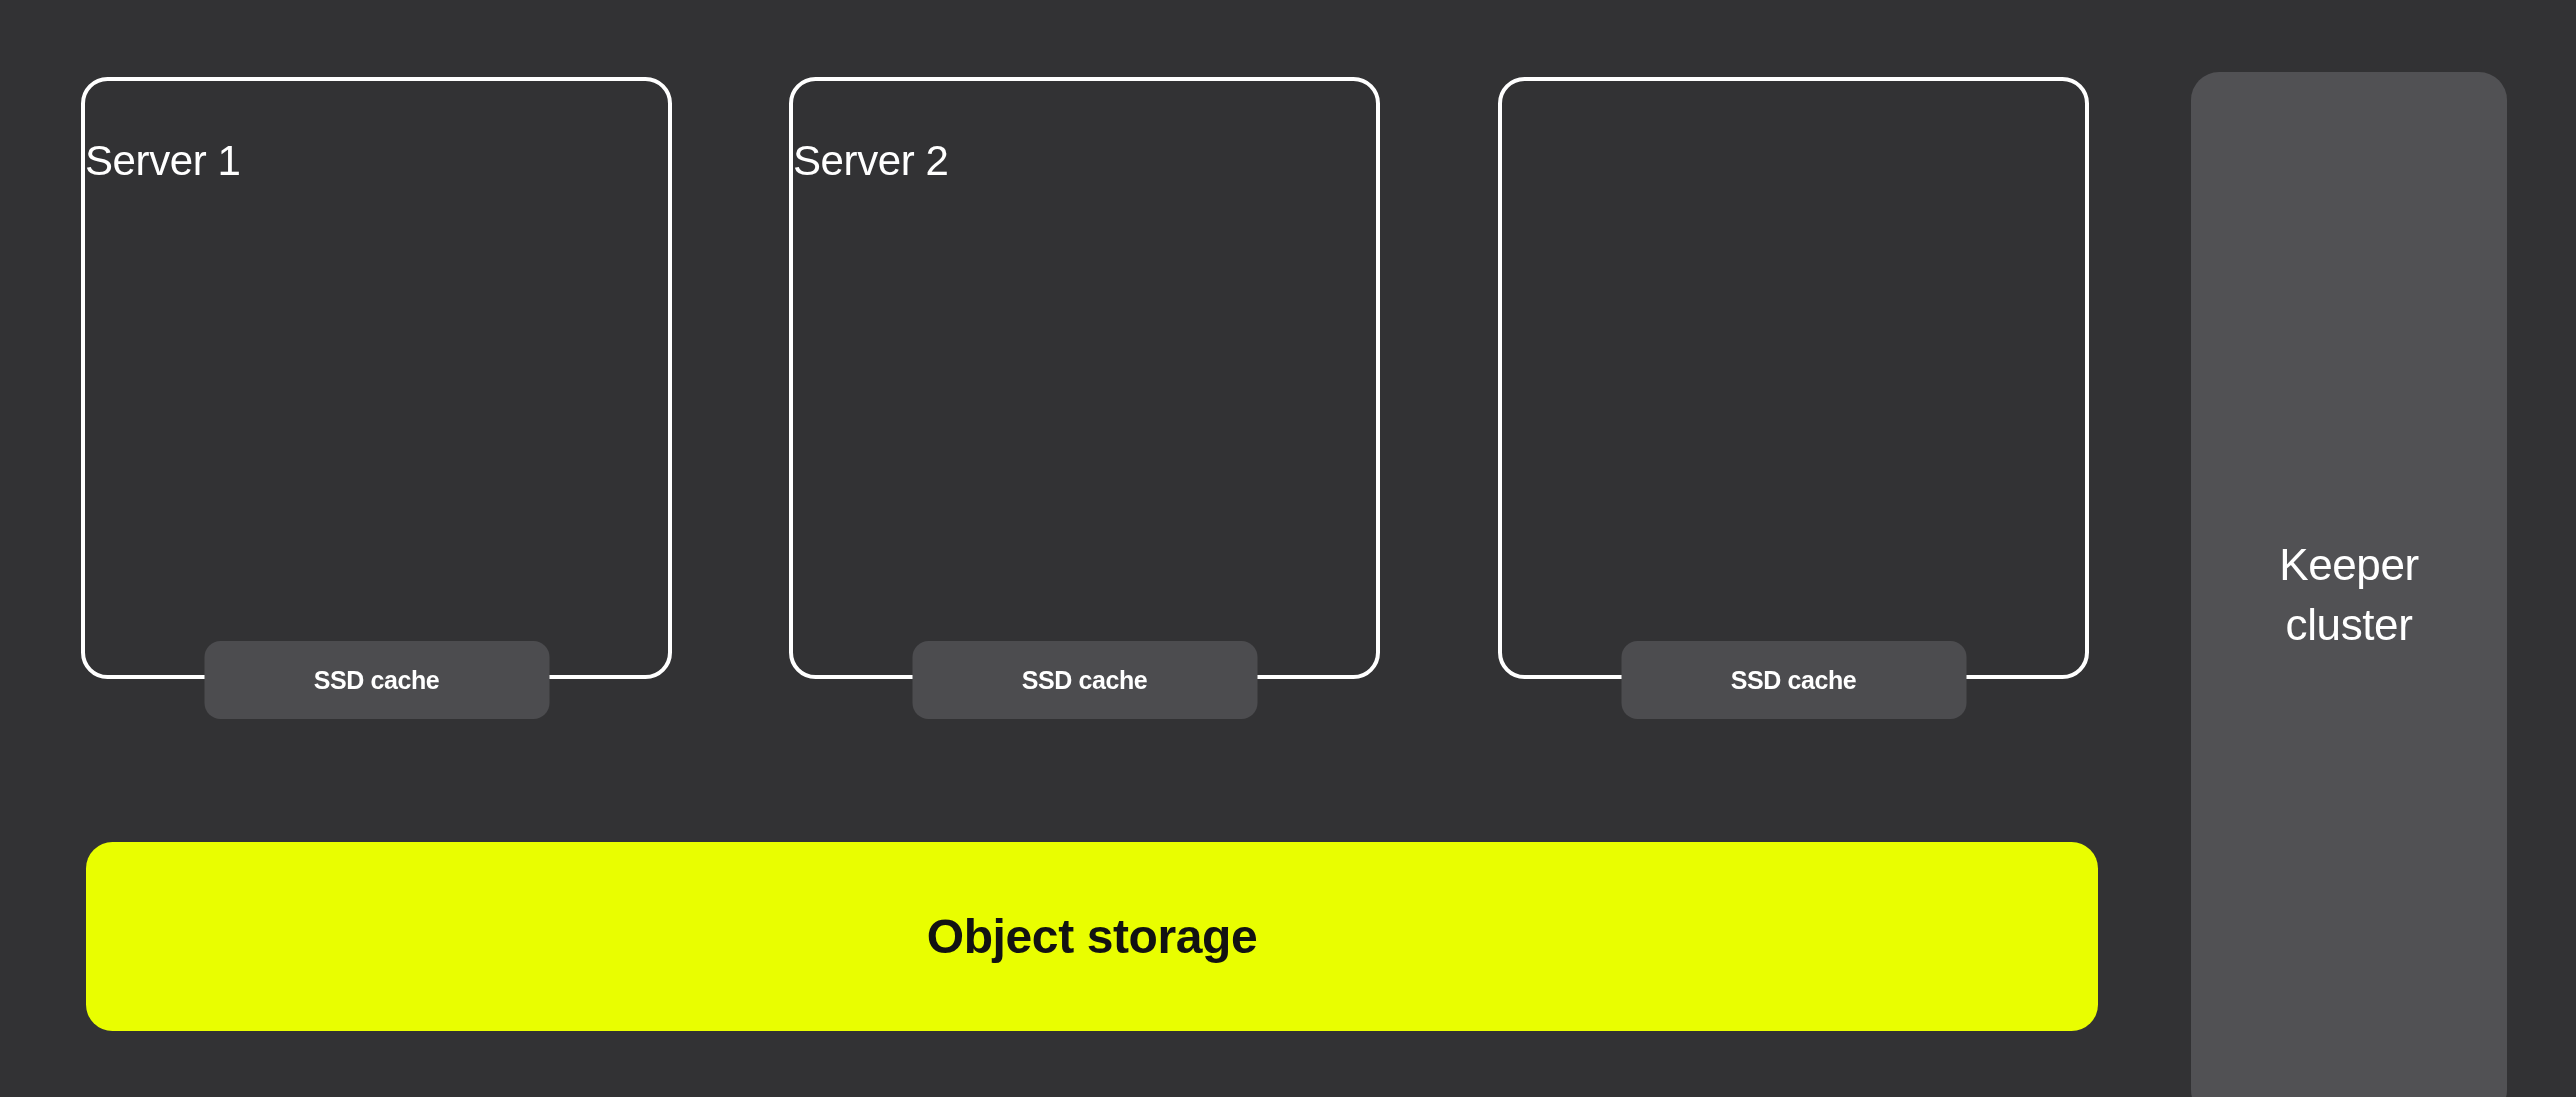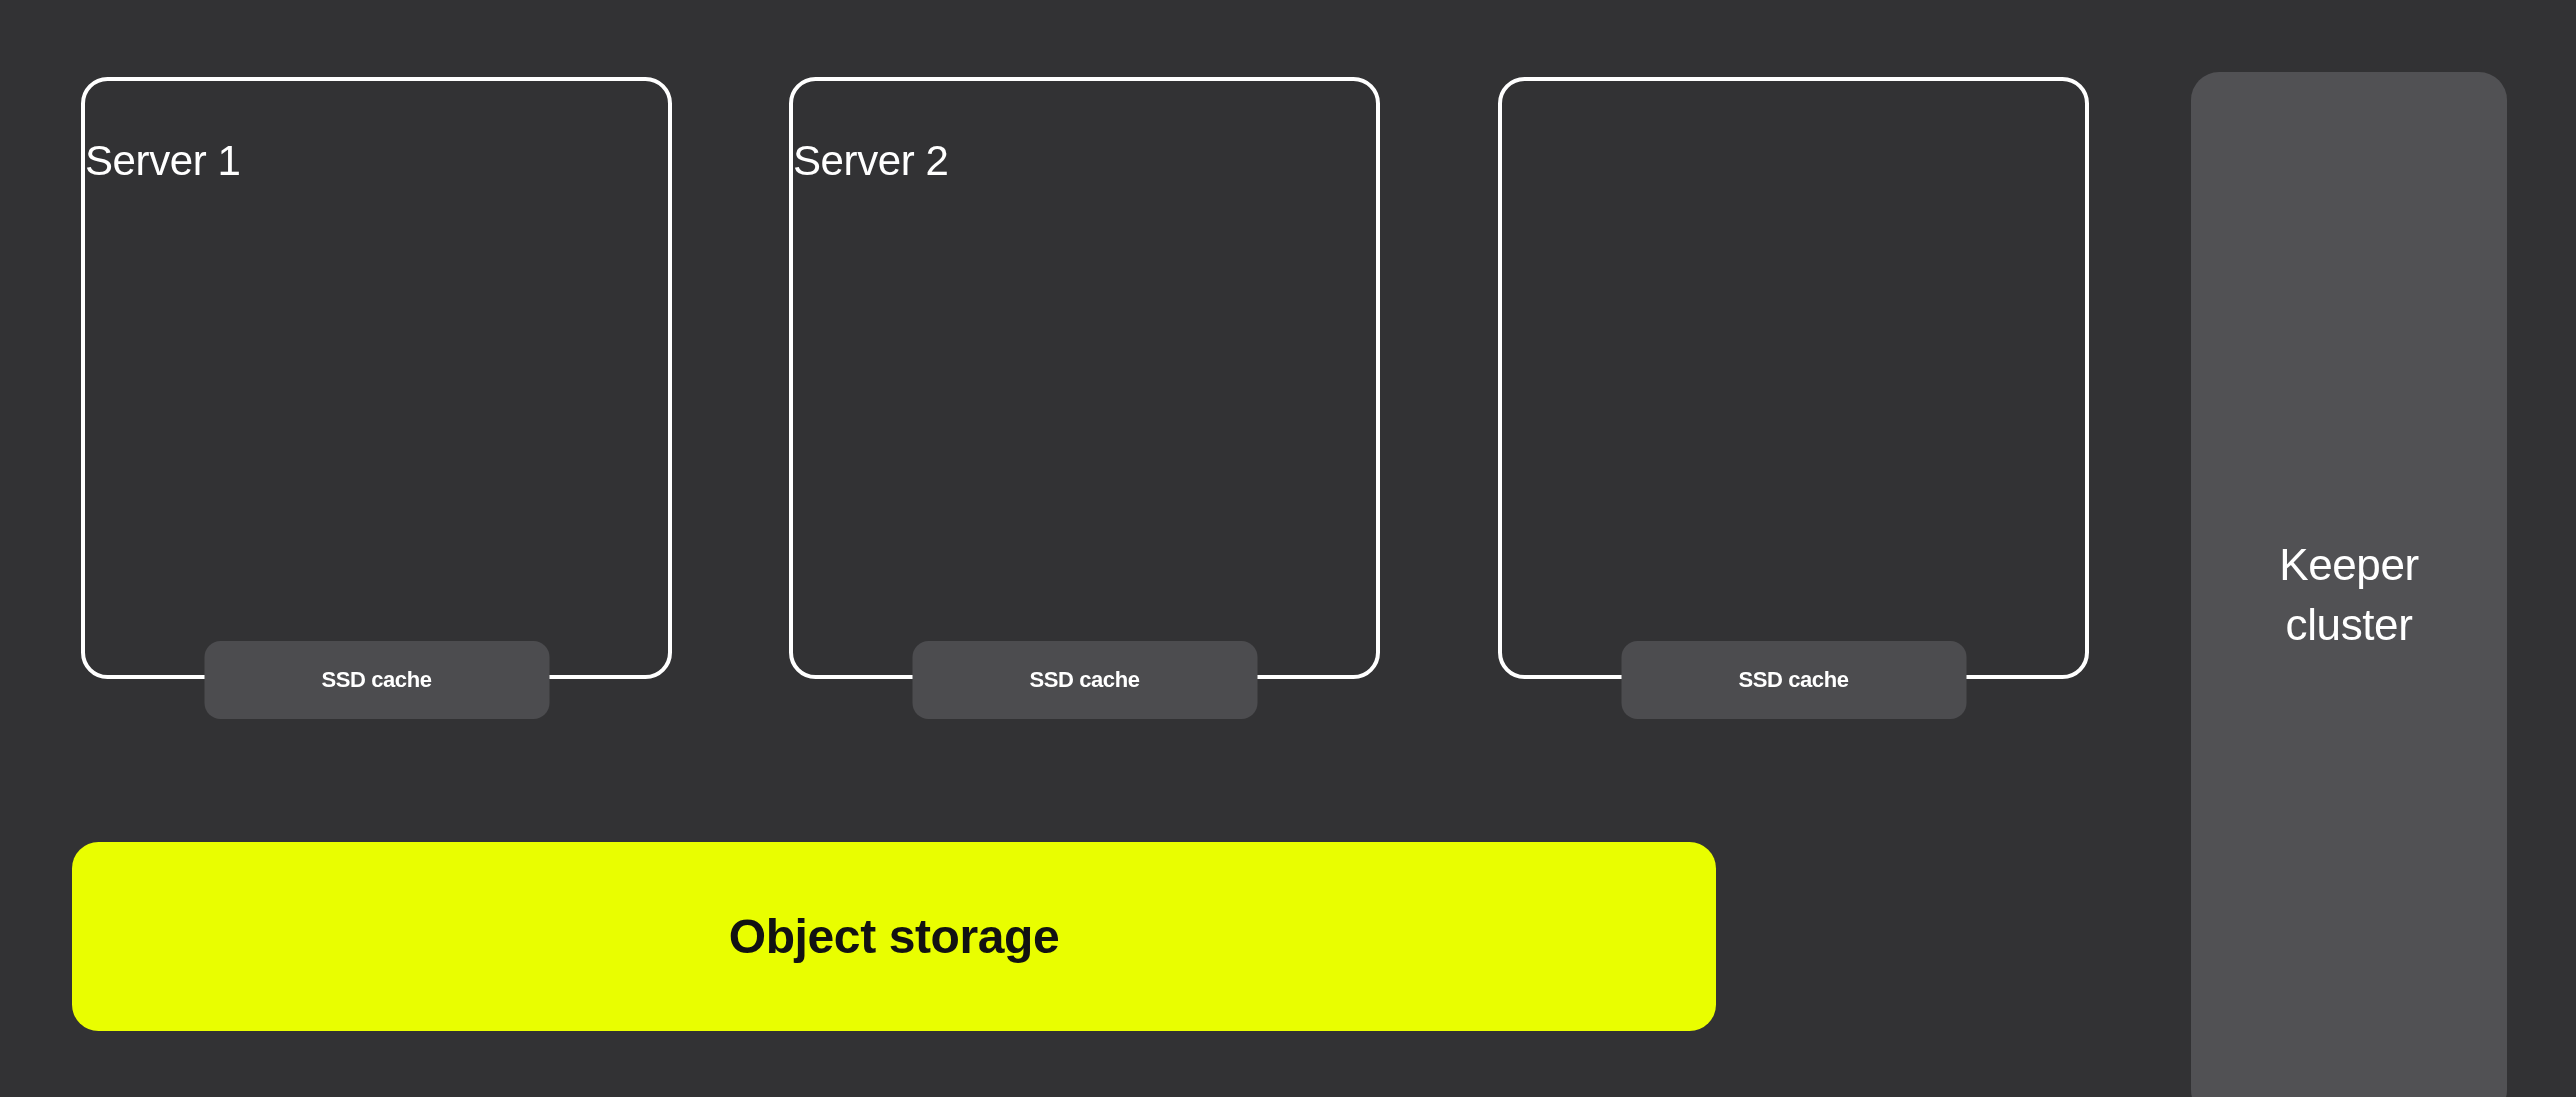--- a/index.html
+++ b/index.html
@@ -70,32 +70,32 @@
     left: 50%;
     transform: translateX(-50%);
     top: 560px;
     width: 345px;
     height: 78px;
     background: var(--cache-gray, #4c4c4f);
     border-radius: 16px;
     display: flex;
     align-items: center;
     justify-content: center;
-    font-size: 22px;
+    font-size: 25px;
     font-weight: 700;
     color: var(--text-light, #ffffff);
     letter-spacing: -0.4px;
     z-index: 3;
   }
   
   .object-storage {
     position: absolute;
-    left: 72px;
+    left: 86px;
     top: 842px;
-    width: 1644px;
+    width: 2012px;
     height: 189px;
     background: var(--accent-yellow, #e9fe00);
     border-radius: 26.5px;
     display: flex;
     align-items: center;
     justify-content: center;
     font-size: 48px;
     font-weight: 700;
     color: var(--text-dark, #121212);
     letter-spacing: -0.4px;

